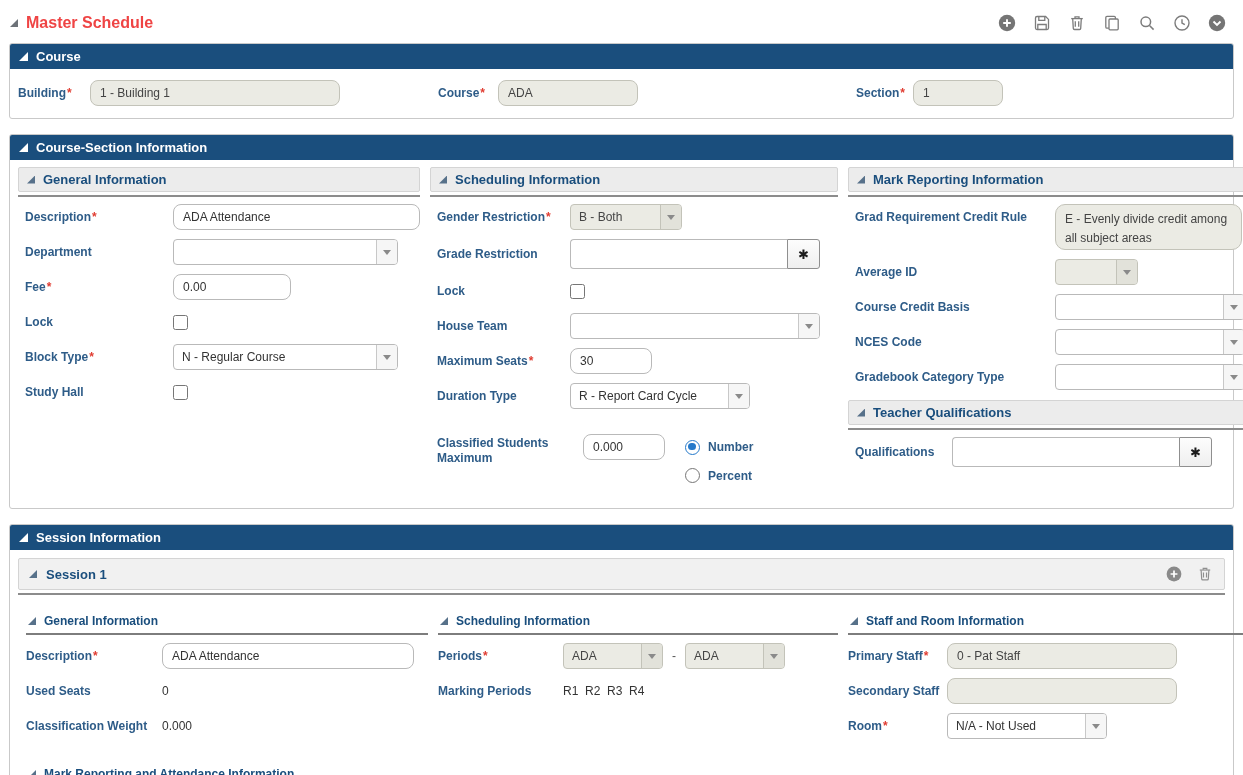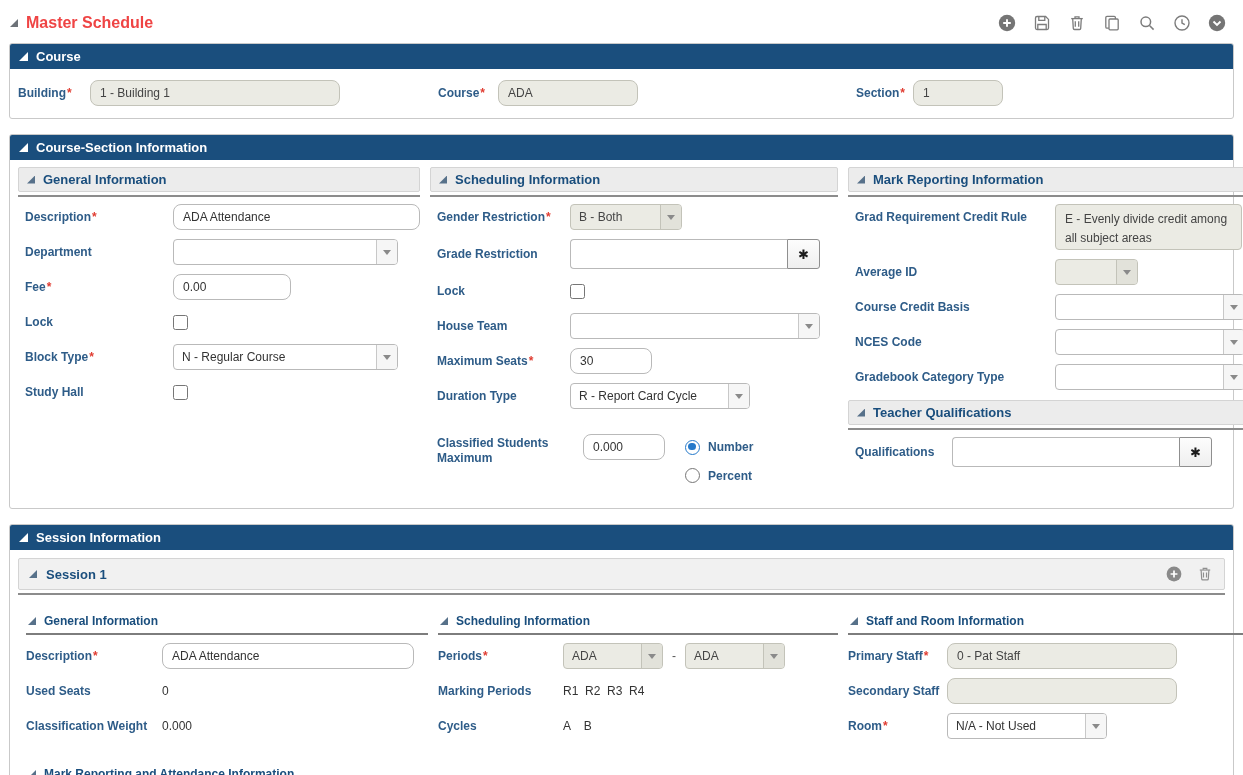--- a/index.html
+++ b/index.html
@@ -30,21 +30,21 @@
 
   
   .frow { display:flex; align-items:center; margin:7px 0 9px 0; min-height:26px; }
   .lbl { font-weight:bold; color:#2e5c88; line-height:15px; }
   .req { color:#e03c31; font-weight:bold; margin-left:1px; }
   .val-static { color:#333; white-space:pre; }
 
   input.txt { height:26px; border:1px solid #b9b9b9; border-radius:8px; padding:0 9px;
               font:12px "Liberation Sans", sans-serif; color:#333; background:#fff; outline:none; }
   input.txt.dis, .disbox { background:#ebebe4; border:1px solid #c3c3b9; color:#444; }
-  .disbox { border-radius:4px; padding:5px 9px; line-height:19px; }
+  .disbox { border-radius:10px; padding:5px 9px; line-height:19px; }
 
   
   .sel { display:inline-flex; align-items:stretch; height:26px; border:1px solid #b9b9b9;
          border-radius:4px; background:#fff; overflow:hidden; cursor:pointer; }
   .sel-val { flex:1; padding:5px 8px 0 8px; color:#333; white-space:nowrap; overflow:hidden; }
   .sel-btn { width:21px; background:#f6f6f6; border-left:1px solid #c8c8c8;
              display:flex; align-items:center; justify-content:center; }
   .caret { width:0; height:0; border-left:4px solid transparent; border-right:4px solid transparent;
            border-top:5px solid #8a8a8a; }
   .sel.dis { background:#ebebe4; border-color:#c3c3b9; }
@@ -432,24 +432,20 @@
             <span class="sel-val">ADA</span>
             <span class="sel-btn">
                 <span class="caret"></span>
               </span>
           </div>
         </div>
         <div class="frow">
           <span class="lbl lbl-s2">Marking Periods</span>
           <span class="val-static">R1  R2  R3  R4</span>
         </div>
-        <div class="frow">
-          <span class="lbl lbl-s2">Cycles</span>
-          <span class="val-static">A    B</span>
-        </div>
       </div>
 
       <div>
         <div class="innerhead">
           <span class="tri navy"></span>
           <span>Staff and Room Information</span>
         </div>
         <div class="innerrule"></div>
         <div class="frow">
           <span class="lbl lbl-s3"><span>Primary Staff</span><span class="req">*</span></span>

